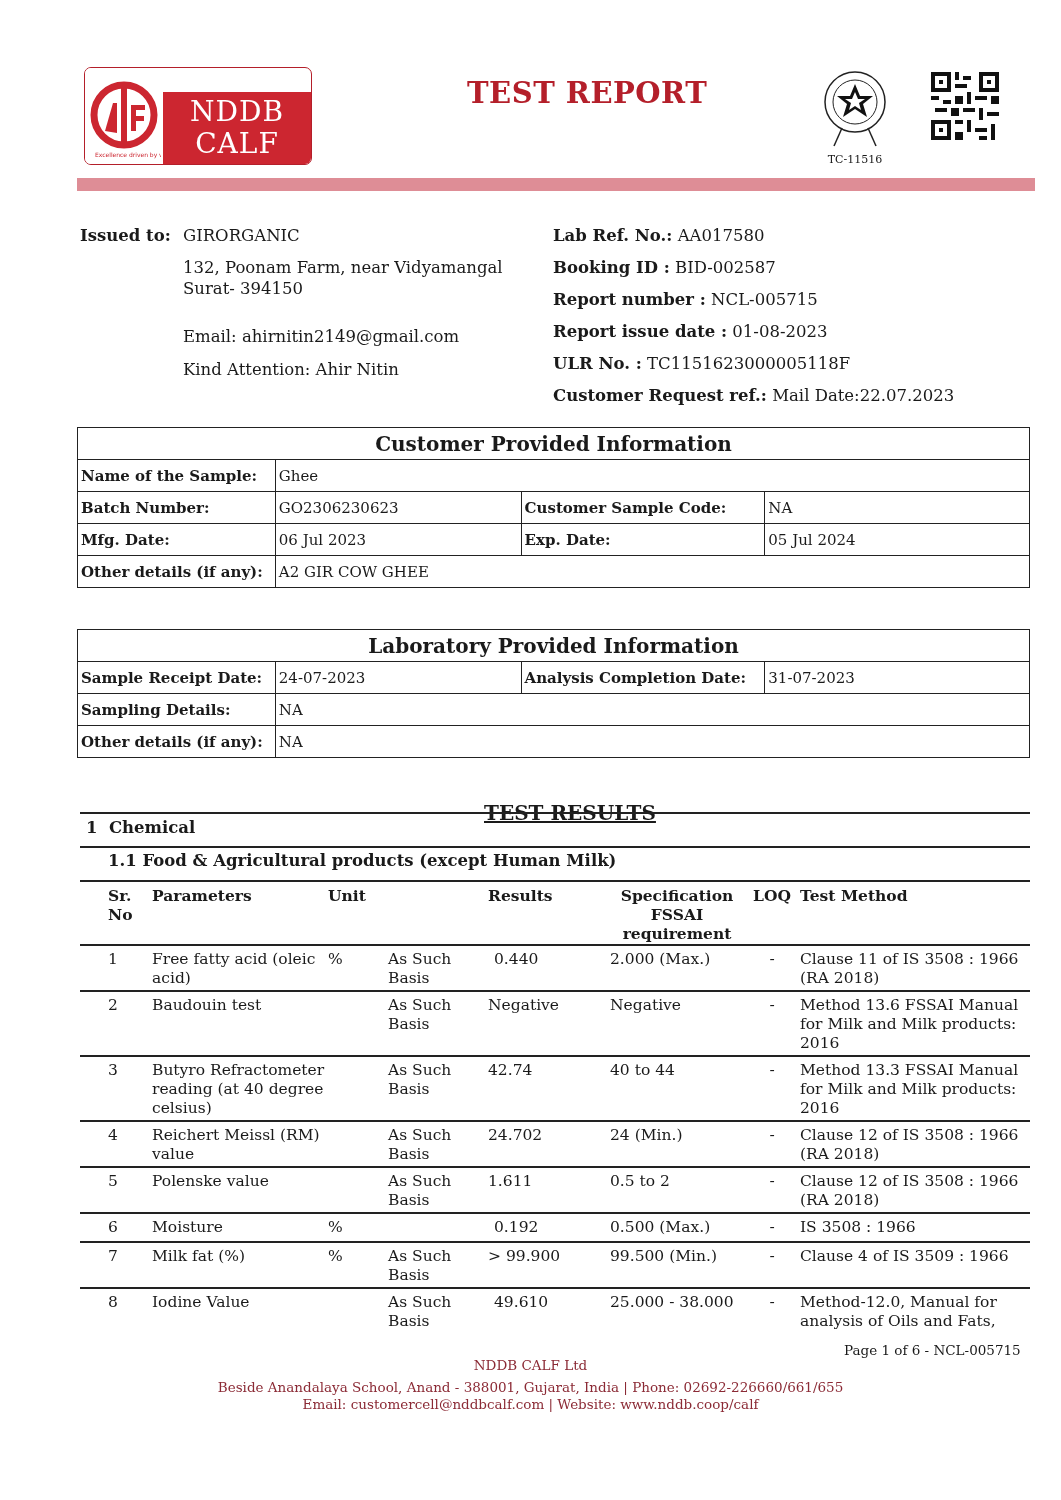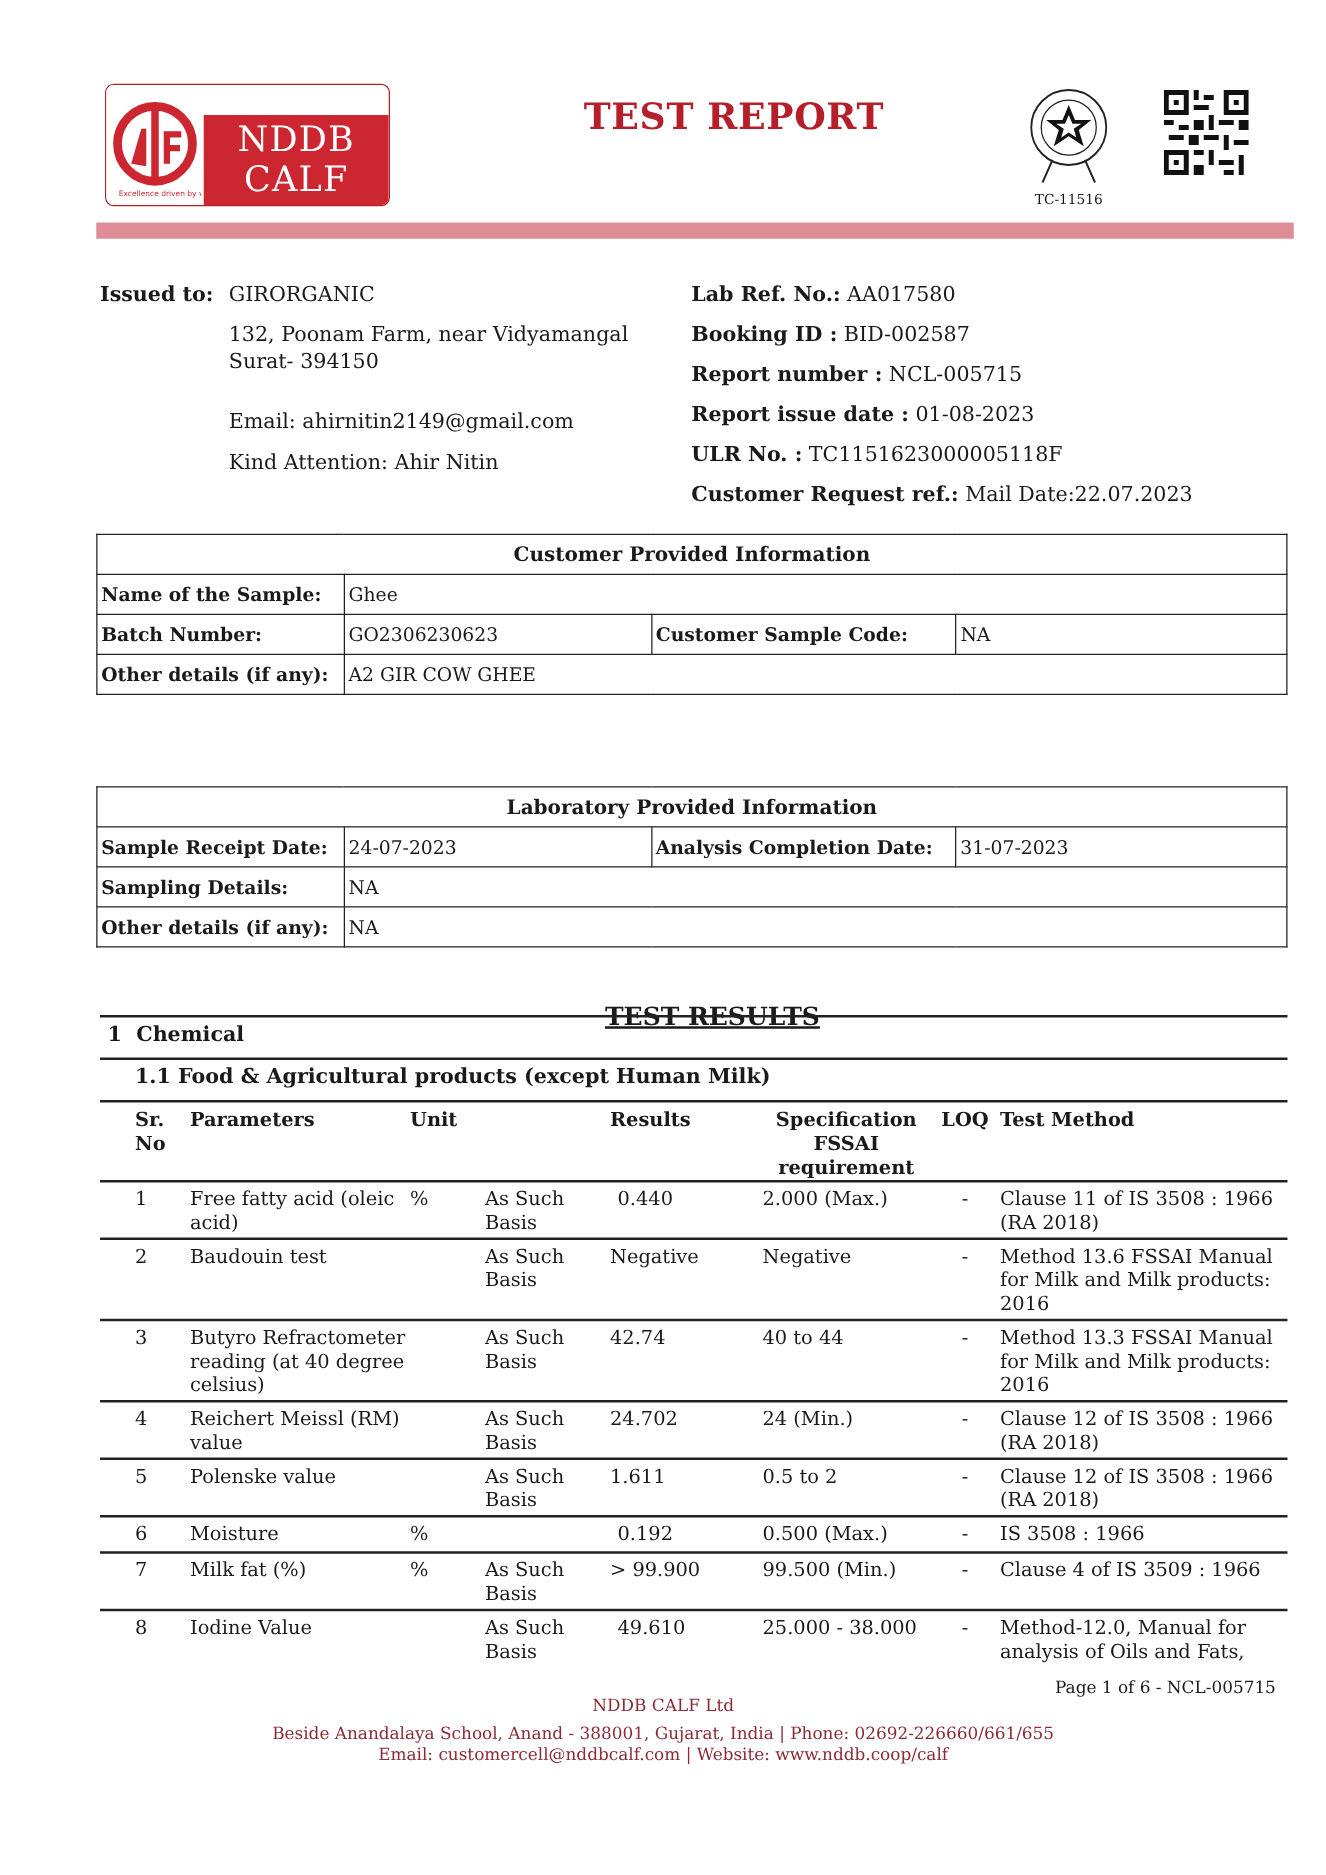--- a/index.html
+++ b/index.html
@@ -17,21 +17,21 @@
   .qr { left:931px; top:72px; width:68px; height:68px; }
   .band { left:77px; top:178px; width:958px; height:13px; background:#de8d96; }
 
   
   .lbl-b { font-weight:bold; }
   .info { font-size:16.5px; line-height:21px; }
 
   
   table.info-tbl { position:absolute; border-collapse:collapse; font-family:"DejaVu Serif", serif; font-size:15px; }
   table.info-tbl td { border:1.5px solid #222; padding:0 3px; height:31px; vertical-align:middle; }
-  table.info-tbl td.hd { text-align:center; font-weight:bold; font-size:16px; }
+  table.info-tbl td.hd { text-align:center; font-weight:bold; font-size:20px; }
   table.info-tbl td.k { font-weight:bold; }
 
   .tr-title { left:484px; top:776px; font-weight:bold; font-size:20px; text-decoration:underline;margin-top:25px; }
 
   
   .rule { position:absolute; left:80px; width:950px; height:2px; background:#222; }
   .sec { font-weight:bold; font-size:16.5px; }
   .rtbl { position:absolute; left:80px; top:880px; width:950px; font-size:15.5px; line-height:19px; }
   .rrow { display:flex; border-top:2px solid #222; }
   .rrow > div { padding:4px 0 0 0; }
@@ -163,20 +163,26 @@
     <td class="k">Name of the Sample:</td>
     <td colspan="3">Ghee</td>
   </tr>
   <tr>
     <td class="k">Batch Number:</td>
     <td>GO2306230623</td>
     <td class="k">Customer Sample Code:</td>
     <td>NA</td>
   </tr>
   <tr>
+    <td class="k">Mfg. Date:</td>
+    <td>06 Jul 2023</td>
+    <td class="k">Exp. Date:</td>
+    <td>05 Jul 2024</td>
+  </tr>
+  <tr>
     <td class="k">Other details (if any):</td>
     <td colspan="3">A2 GIR COW GHEE</td>
   </tr>
 </tbody>
   </table>
 
 <table class="info-tbl" style="left:77px;top:629px;width:953px;">
   <colgroup>
       <col style="width:198px">
       <col style="width:246px">

